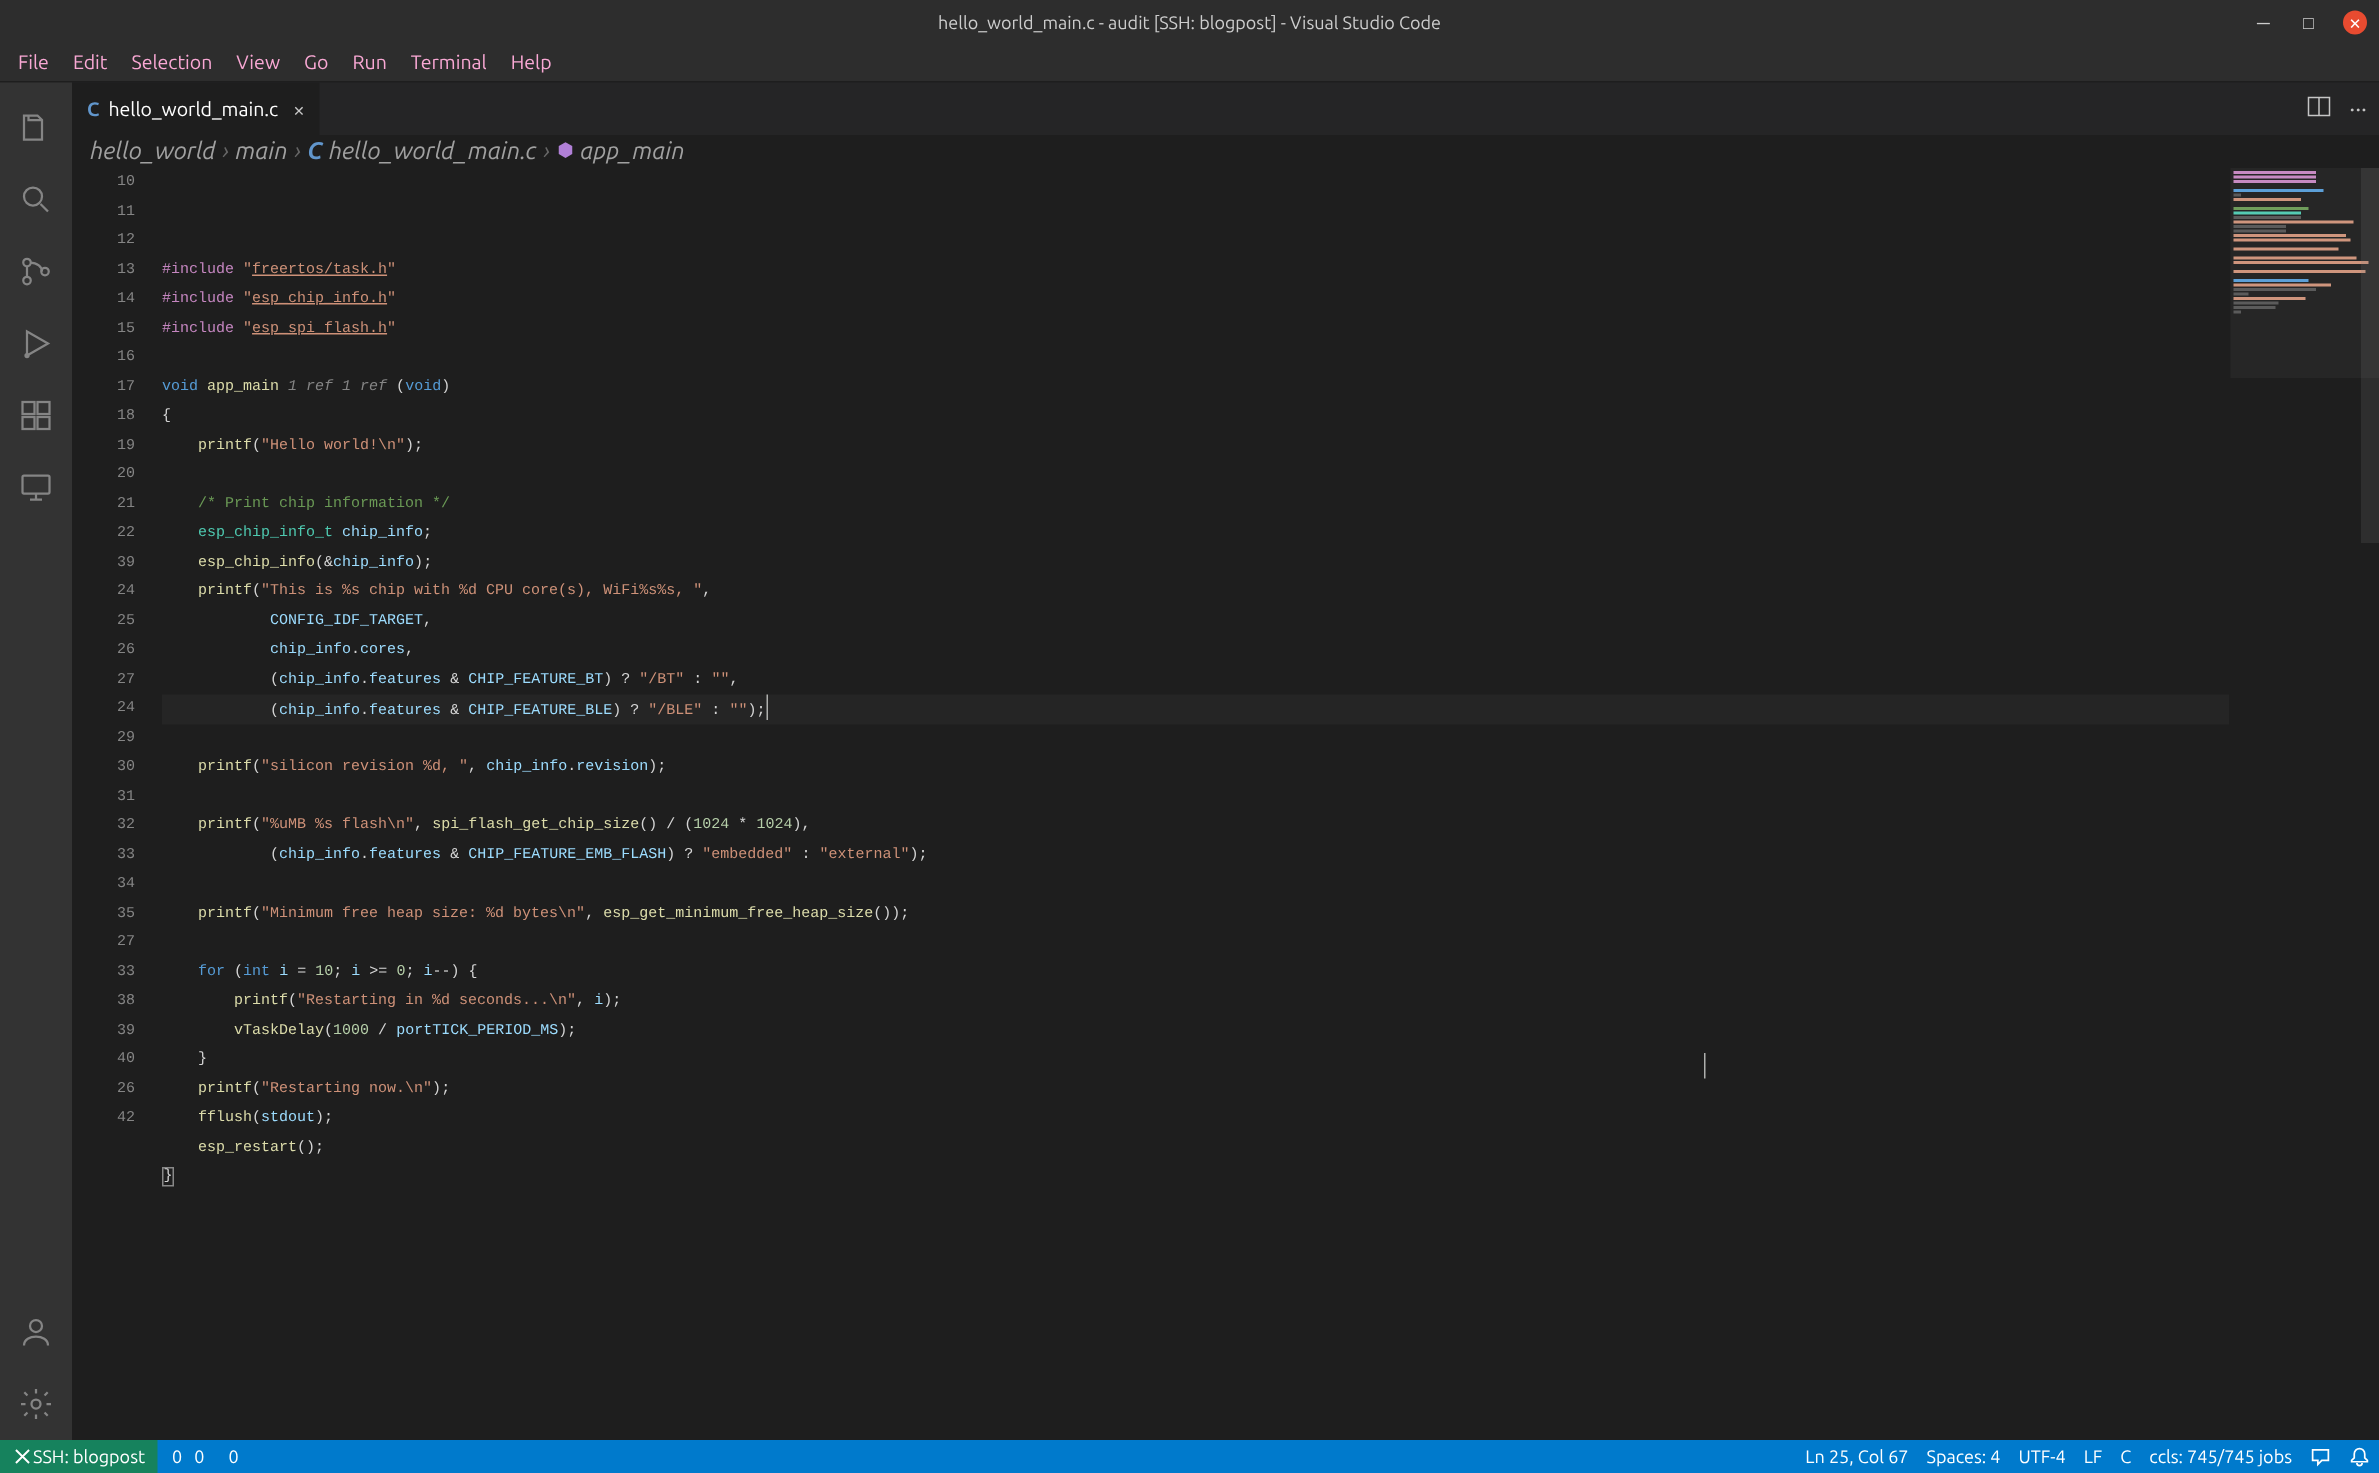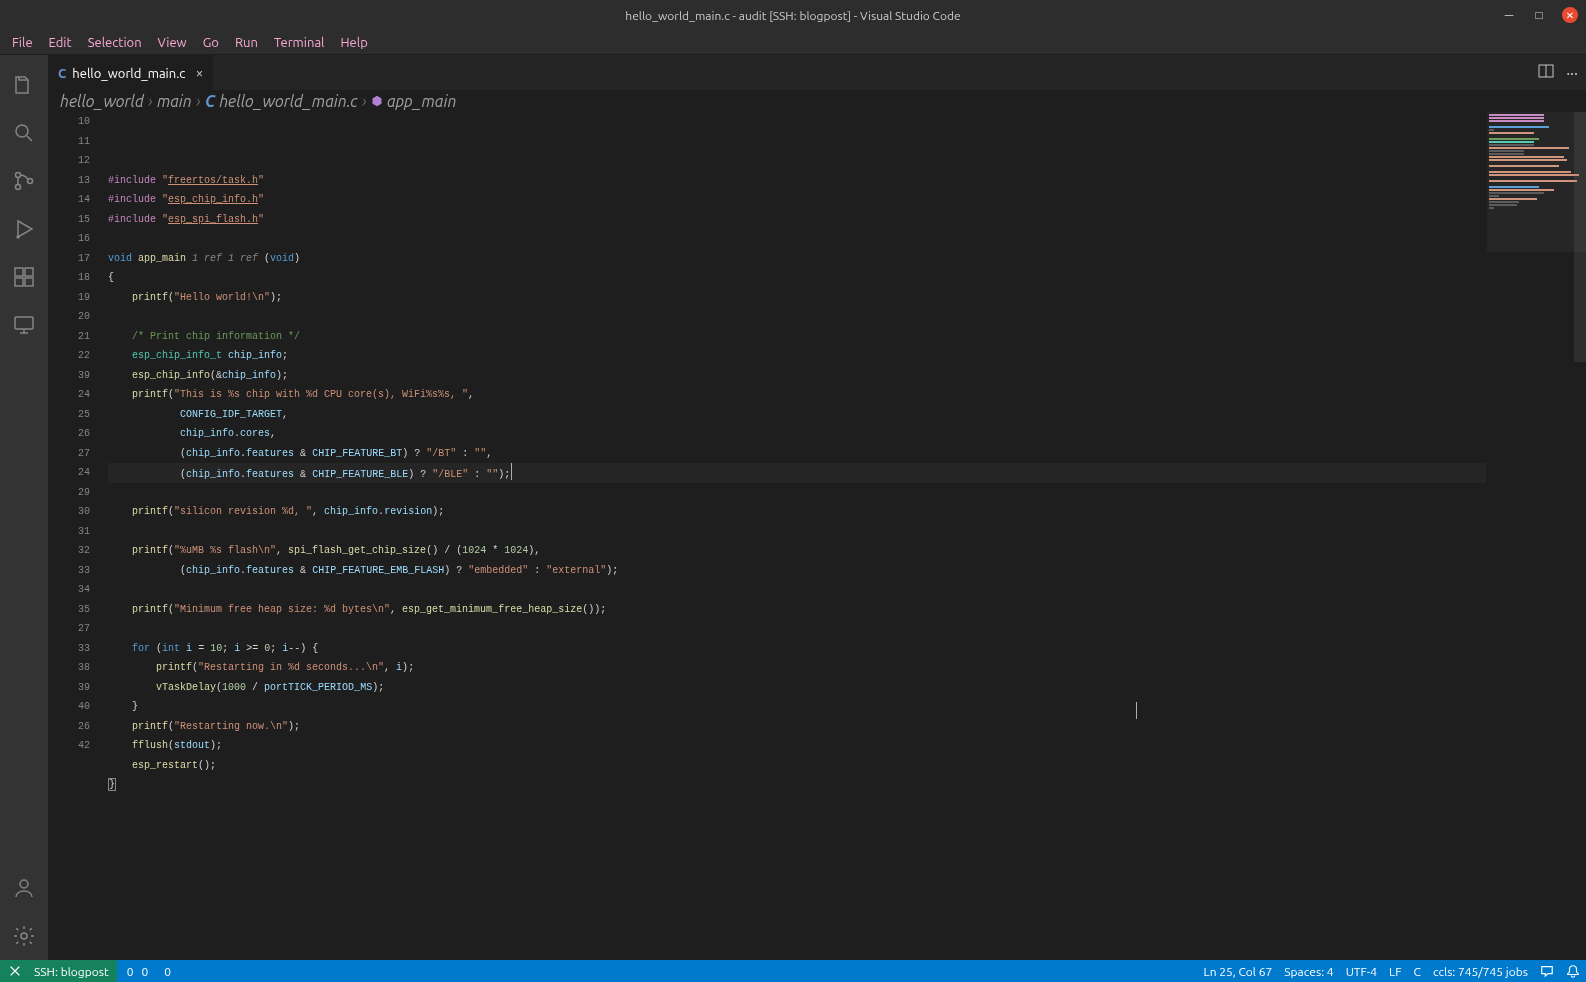--- a/index.html
+++ b/index.html
@@ -76,21 +76,21 @@
   .minimap-viewport { position: absolute; top: 0; left: 0; right: 0; height: 140px; background: rgba(255,255,255,0.04); }
   .scroll-thumb { position:absolute; right:0; top:0; width:12px; height:250px; background:rgba(120,120,120,0.18); }
   
   
   .cursor { display:inline-block; width:1px; height:17px; background:#aeafad; vertical-align:text-bottom; margin-left:1px; animation: blink 1s step-start infinite; }
   @keyframes blink { 50% { opacity: 0; } }
   .text-cursor-far { position:absolute; width:1px; height:17px; background:#aeafad; }
   
   
   .statusbar { height: 22px; background: #007acc; color: #ffffff; display: flex; align-items: center; font-size: 12px; }
-  .status-remote { background: #16825d; height: 100%; display: flex; align-items: center; padding: 0 8px; gap: 12px; }
+  .status-remote { background: #16825d; height: 100%; display: flex; align-items: center; padding: 0 8px; gap: 0; }
   .status-item { padding: 0 6px; display: flex; align-items: center; gap: 4px; height:100%; }
   .status-spacer { flex: 1; }
 </style>
 </head>
 <body>
 
 <div class="titlebar">
   <div class="titlebar-title">hello_world_main.c - audit [SSH: blogpost] - Visual Studio Code</div>
   <div class="titlebar-controls">
     <div class="titlebar-btn">─</div>

